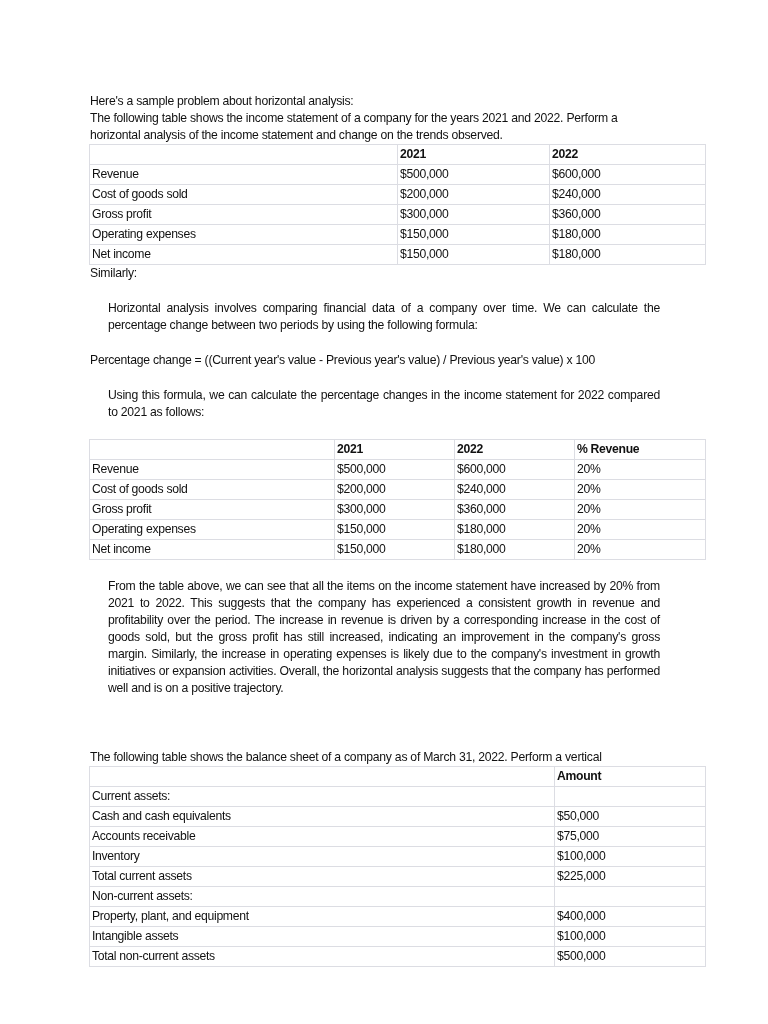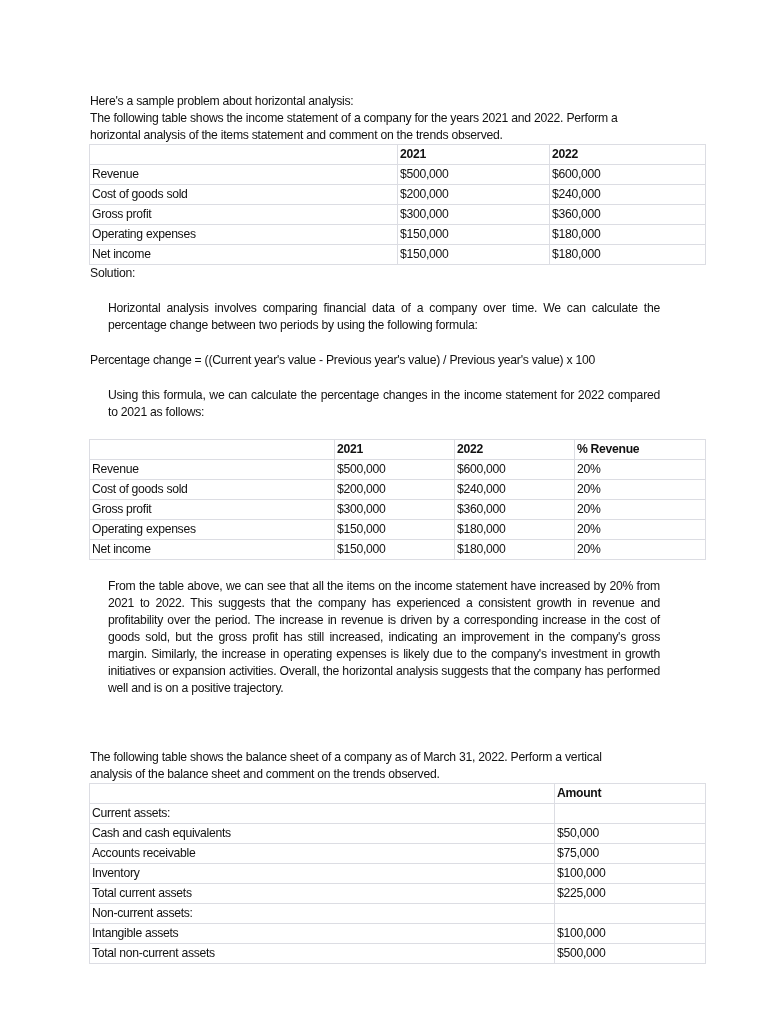--- a/index.html
+++ b/index.html
@@ -57,21 +57,21 @@
       height: 34px;
     }
   </style>
 </head>
 <body>
 
 <div class="page">
 
   <p class="line">Here's a sample problem about horizontal analysis:</p>
   <p class="line">The following table shows the income statement of a company for the years 2021 and 2022. Perform a</p>
-  <p class="line">horizontal analysis of the items statement and comment on the trends observed.</p>
+  <p class="line">horizontal analysis of the income statement and change on the trends observed.</p>
 
   <table class="grid">
     <colgroup>
       <col style="width:308px">
       <col style="width:152px">
       <col style="width:156px">
     </colgroup>
     <tbody>
         <tr>
       <td></td>
@@ -99,21 +99,21 @@
       <td>$180,000</td>
     </tr>
     <tr>
       <td>Net income</td>
       <td>$150,000</td>
       <td>$180,000</td>
     </tr>
   </tbody>
     </table>
 
-  <p class="line">Solution:</p>
+  <p class="line">Similarly:</p>
   <p class="para">Horizontal analysis involves comparing financial data of a company over time. We can calculate the percentage change between two periods by using the following formula:</p>
   <p class="line">Percentage change = ((Current year's value - Previous year's value) / Previous year's value) x 100</p>
   <p class="para">Using this formula, we can calculate the percentage changes in the income statement for 2022 compared to 2021 as follows:</p>
 
   <table class="grid">
     <colgroup>
       <col style="width:245px">
       <col style="width:120px">
       <col style="width:120px">
       <col style="width:131px">
@@ -156,21 +156,20 @@
       <td>20%</td>
     </tr>
   </tbody>
     </table>
 
   <p class="para">From the table above, we can see that all the items on the income statement have increased by 20% from 2021 to 2022. This suggests that the company has experienced a consistent growth in revenue and profitability over the period. The increase in revenue is driven by a corresponding increase in the cost of goods sold, but the gross profit has still increased, indicating an improvement in the company's gross margin. Similarly, the increase in operating expenses is likely due to the company's investment in growth initiatives or expansion activities. Overall, the horizontal analysis suggests that the company has performed well and is on a positive trajectory.</p>
 
   <div class="gap"></div>
 
   <p class="line">The following table shows the balance sheet of a company as of March 31, 2022. Perform a vertical</p>
-  <p class="line">analysis of the balance sheet and comment on the trends observed.</p>
 
   <table class="grid">
     <colgroup>
       <col style="width:465px">
       <col style="width:151px">
     </colgroup>
     <tbody>
         <tr>
       <td></td>
       <td class="hdr">Amount</td>
@@ -193,20 +192,24 @@
     </tr>
     <tr>
       <td>Total current assets</td>
       <td>$225,000</td>
     </tr>
     <tr>
       <td>Non-current assets:</td>
       <td></td>
     </tr>
     <tr>
+      <td>Property, plant, and equipment</td>
+      <td>$400,000</td>
+    </tr>
+    <tr>
       <td>Intangible assets</td>
       <td>$100,000</td>
     </tr>
     <tr>
       <td>Total non-current assets</td>
       <td>$500,000</td>
     </tr>
   </tbody>
     </table>
 

